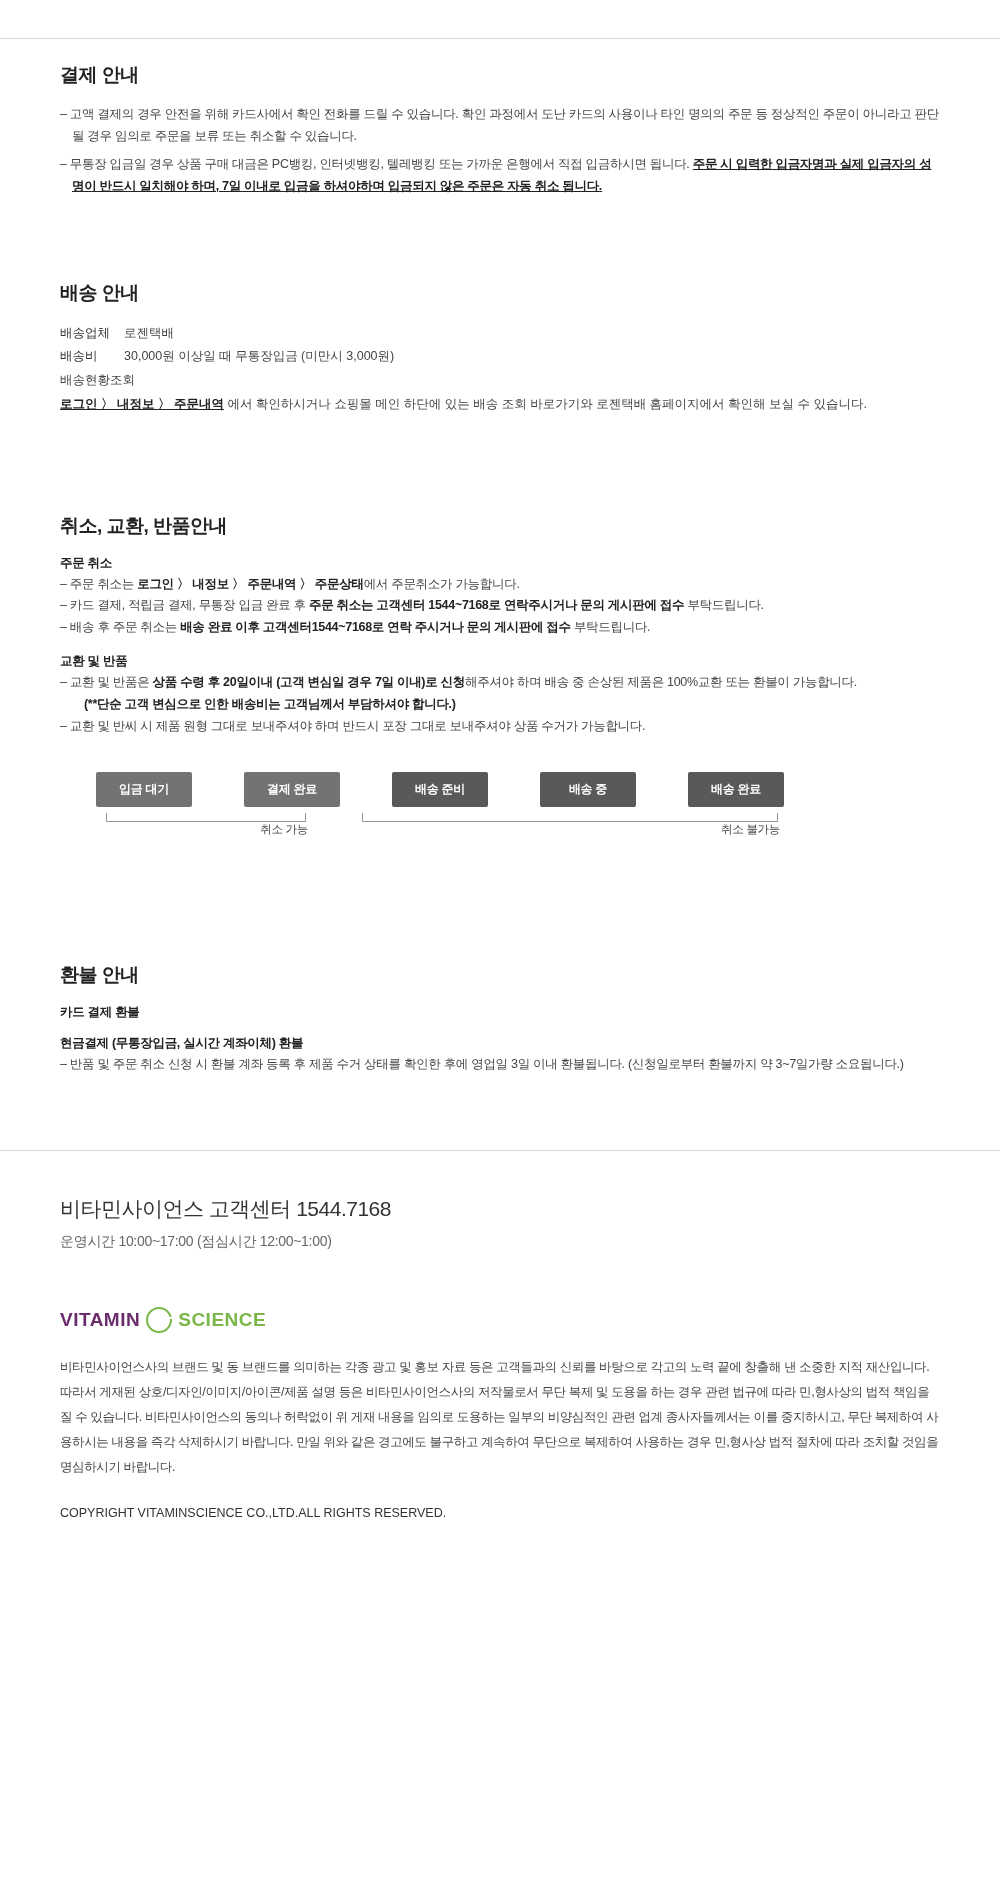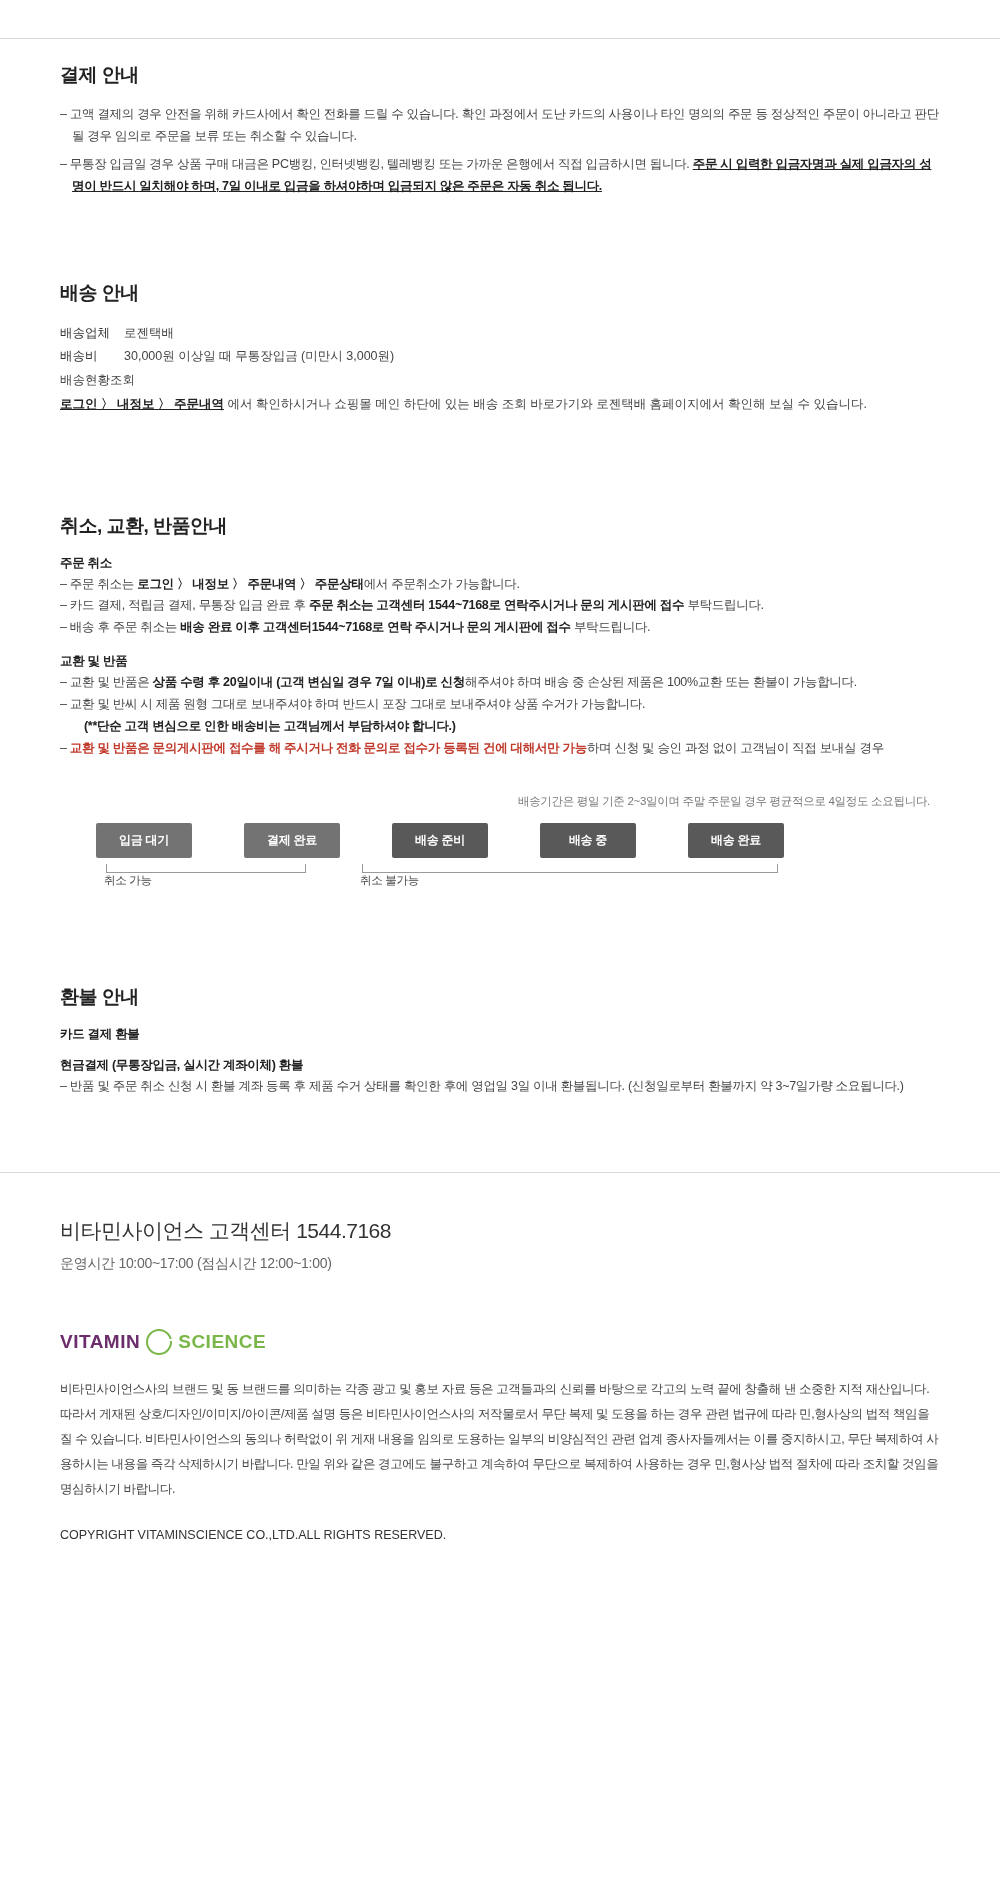--- a/index.html
+++ b/index.html
@@ -108,21 +108,21 @@
     margin-top:4px;
     padding-left:36px;
     font-size:11.5px;
     color:#555;
   }
   .brace{
     position:relative;
     height:22px;
     display:flex;
     align-items:flex-end;
-    justify-content:flex-start;
+    justify-content:flex-end;
   }
   .brace:before{
     content:"";
     position:absolute;
     left:10px;right:10px;top:10px;
     height:1px;background:#999;
   }
   .brace:after{
     content:"";
     position:absolute;
@@ -236,26 +236,24 @@
     <section class="sec sec-cancel">
       <h2 class="sec-title">취소, 교환, 반품안내</h2>
 
       <div class="sub-head first">주문 취소</div>
       <p class="line ind">– <span>주문 취소는 </span><span class="b">로그인 〉 내정보 〉 주문내역 〉 주문상태</span><span>에서 주문취소가 가능합니다.</span></p>
       <p class="line ind">– <span>카드 결제, 적립금 결제, 무통장 입금 완료 후 </span><span class="b">주문 취소는 고객센터 1544~7168로 연락주시거나 문의 게시판에 접수</span><span> 부탁드립니다.</span></p>
       <p class="line ind">– <span>배송 후 주문 취소는 </span><span class="b">배송 완료 이후 고객센터1544~7168로 연락 주시거나 문의 게시판에 접수</span><span> 부탁드립니다.</span></p>
 
       <div class="sub-head">교환 및 반품</div>
       <p class="line ind">– <span>교환 및 반품은 </span><span class="b">상품 수령 후 20일이내 (고객 변심일 경우 7일 이내)로 신청</span><span>해주셔야 하며 배송 중 손상된 제품은 100%교환 또는 환불이 가능합니다.</span></p>
+      <p class="line ind2"><span class="b">(**단순 고객 변심으로 인한 배송비는 고객님께서 부담하셔야 합니다.)</span></p>
       <p class="line ind">– <span>교환 및 반씨 시 제품 원형 그대로 보내주셔야 하며 반드시 포장 그대로 보내주셔야 상품 수거가 가능합니다.</span></p>
-      <p class="line ind2"><span class="b">(**단순 고객 변심으로 인한 배송비는 고객님께서 부담하셔야 합니다.)</span></p>
-      <p class="line ind">– <span class="red">교환 및 반품은 문의게시판에 접수를 해 주시거나 전화 문의로 접수가 등록된 건에 대해서만 가능</span><span>하며 신청 및 승인 과정 없이 고객님이 직접 보내실 경우</span></p>
 
       <div class="flow-wrap">
-        <div class="flow-note">배송기간은 평일 기준 2~3일이며 주말 주문일 경우 평균적으로 4일정도 소요됩니다.</div>
         <div class="flow-row">
           <div class="chip">입금 대기</div>
           <div class="sp-lg"></div>
           <div class="chip">결제 완료</div>
           <div class="sp-lg"></div>
           <div class="chip mid">배송 준비</div>
           <div class="sp-lg"></div>
           <div class="chip mid">배송 중</div>
           <div class="sp-lg"></div>
           <div class="chip mid">배송 완료</div>

